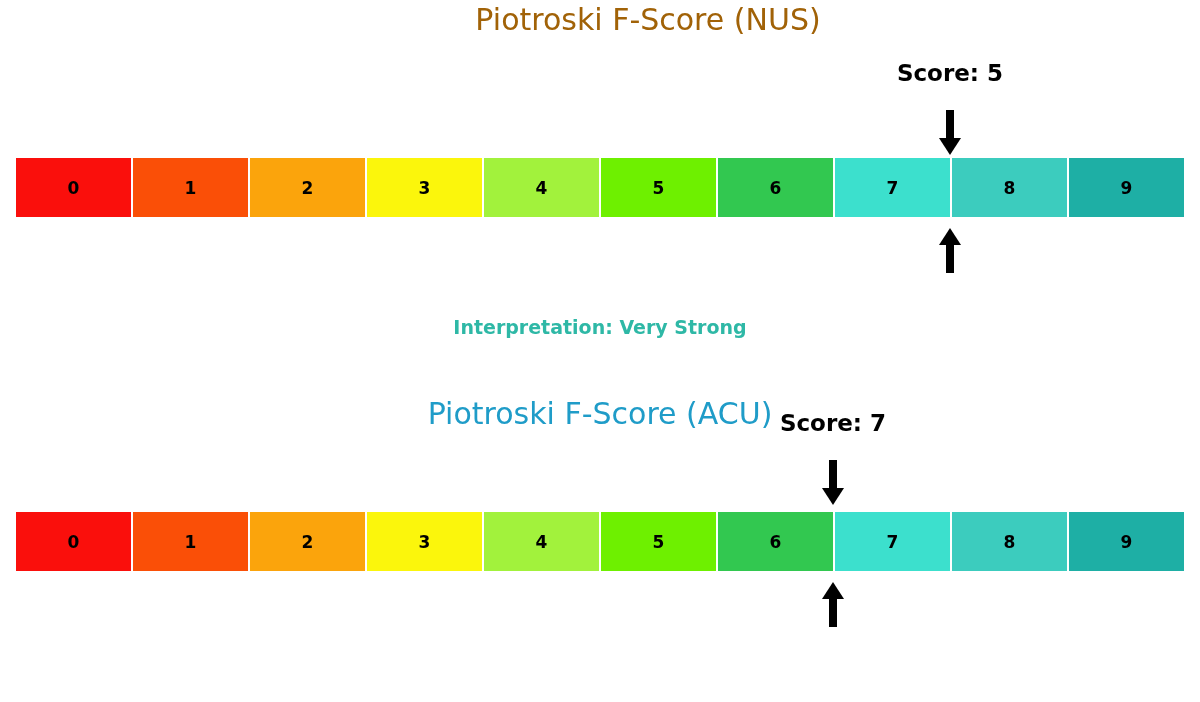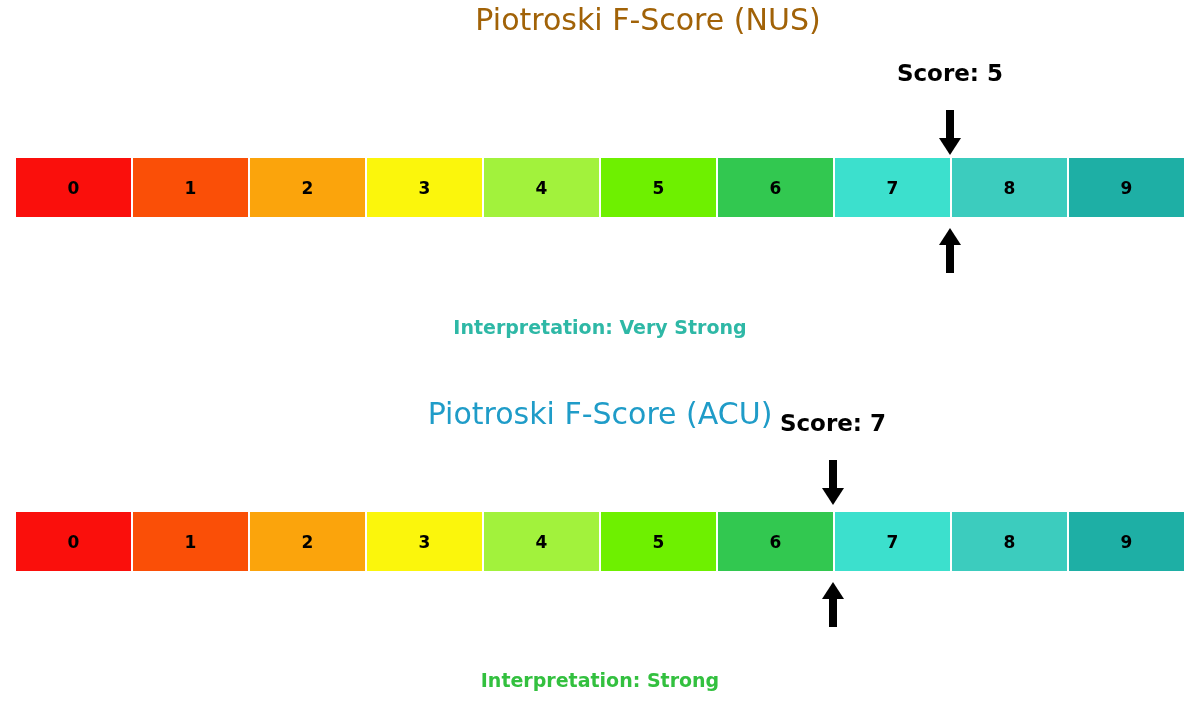--- a/index.html
+++ b/index.html
@@ -201,14 +201,13 @@
     <div class="cell" style="flex:1;background:#1eafa5;">
       <span>9</span>
     </div>
   </div>
 
   <div class="arrow arrow-up" style="left:833px;top:232px;">
     <span class="head"></span>
     <span class="shaft"></span>
   </div>
 
-  <div class="interpretation" style="top:295px;color:#33c03f;">Interpretation: Strong</div>
 </div>
 
 </body></html>

